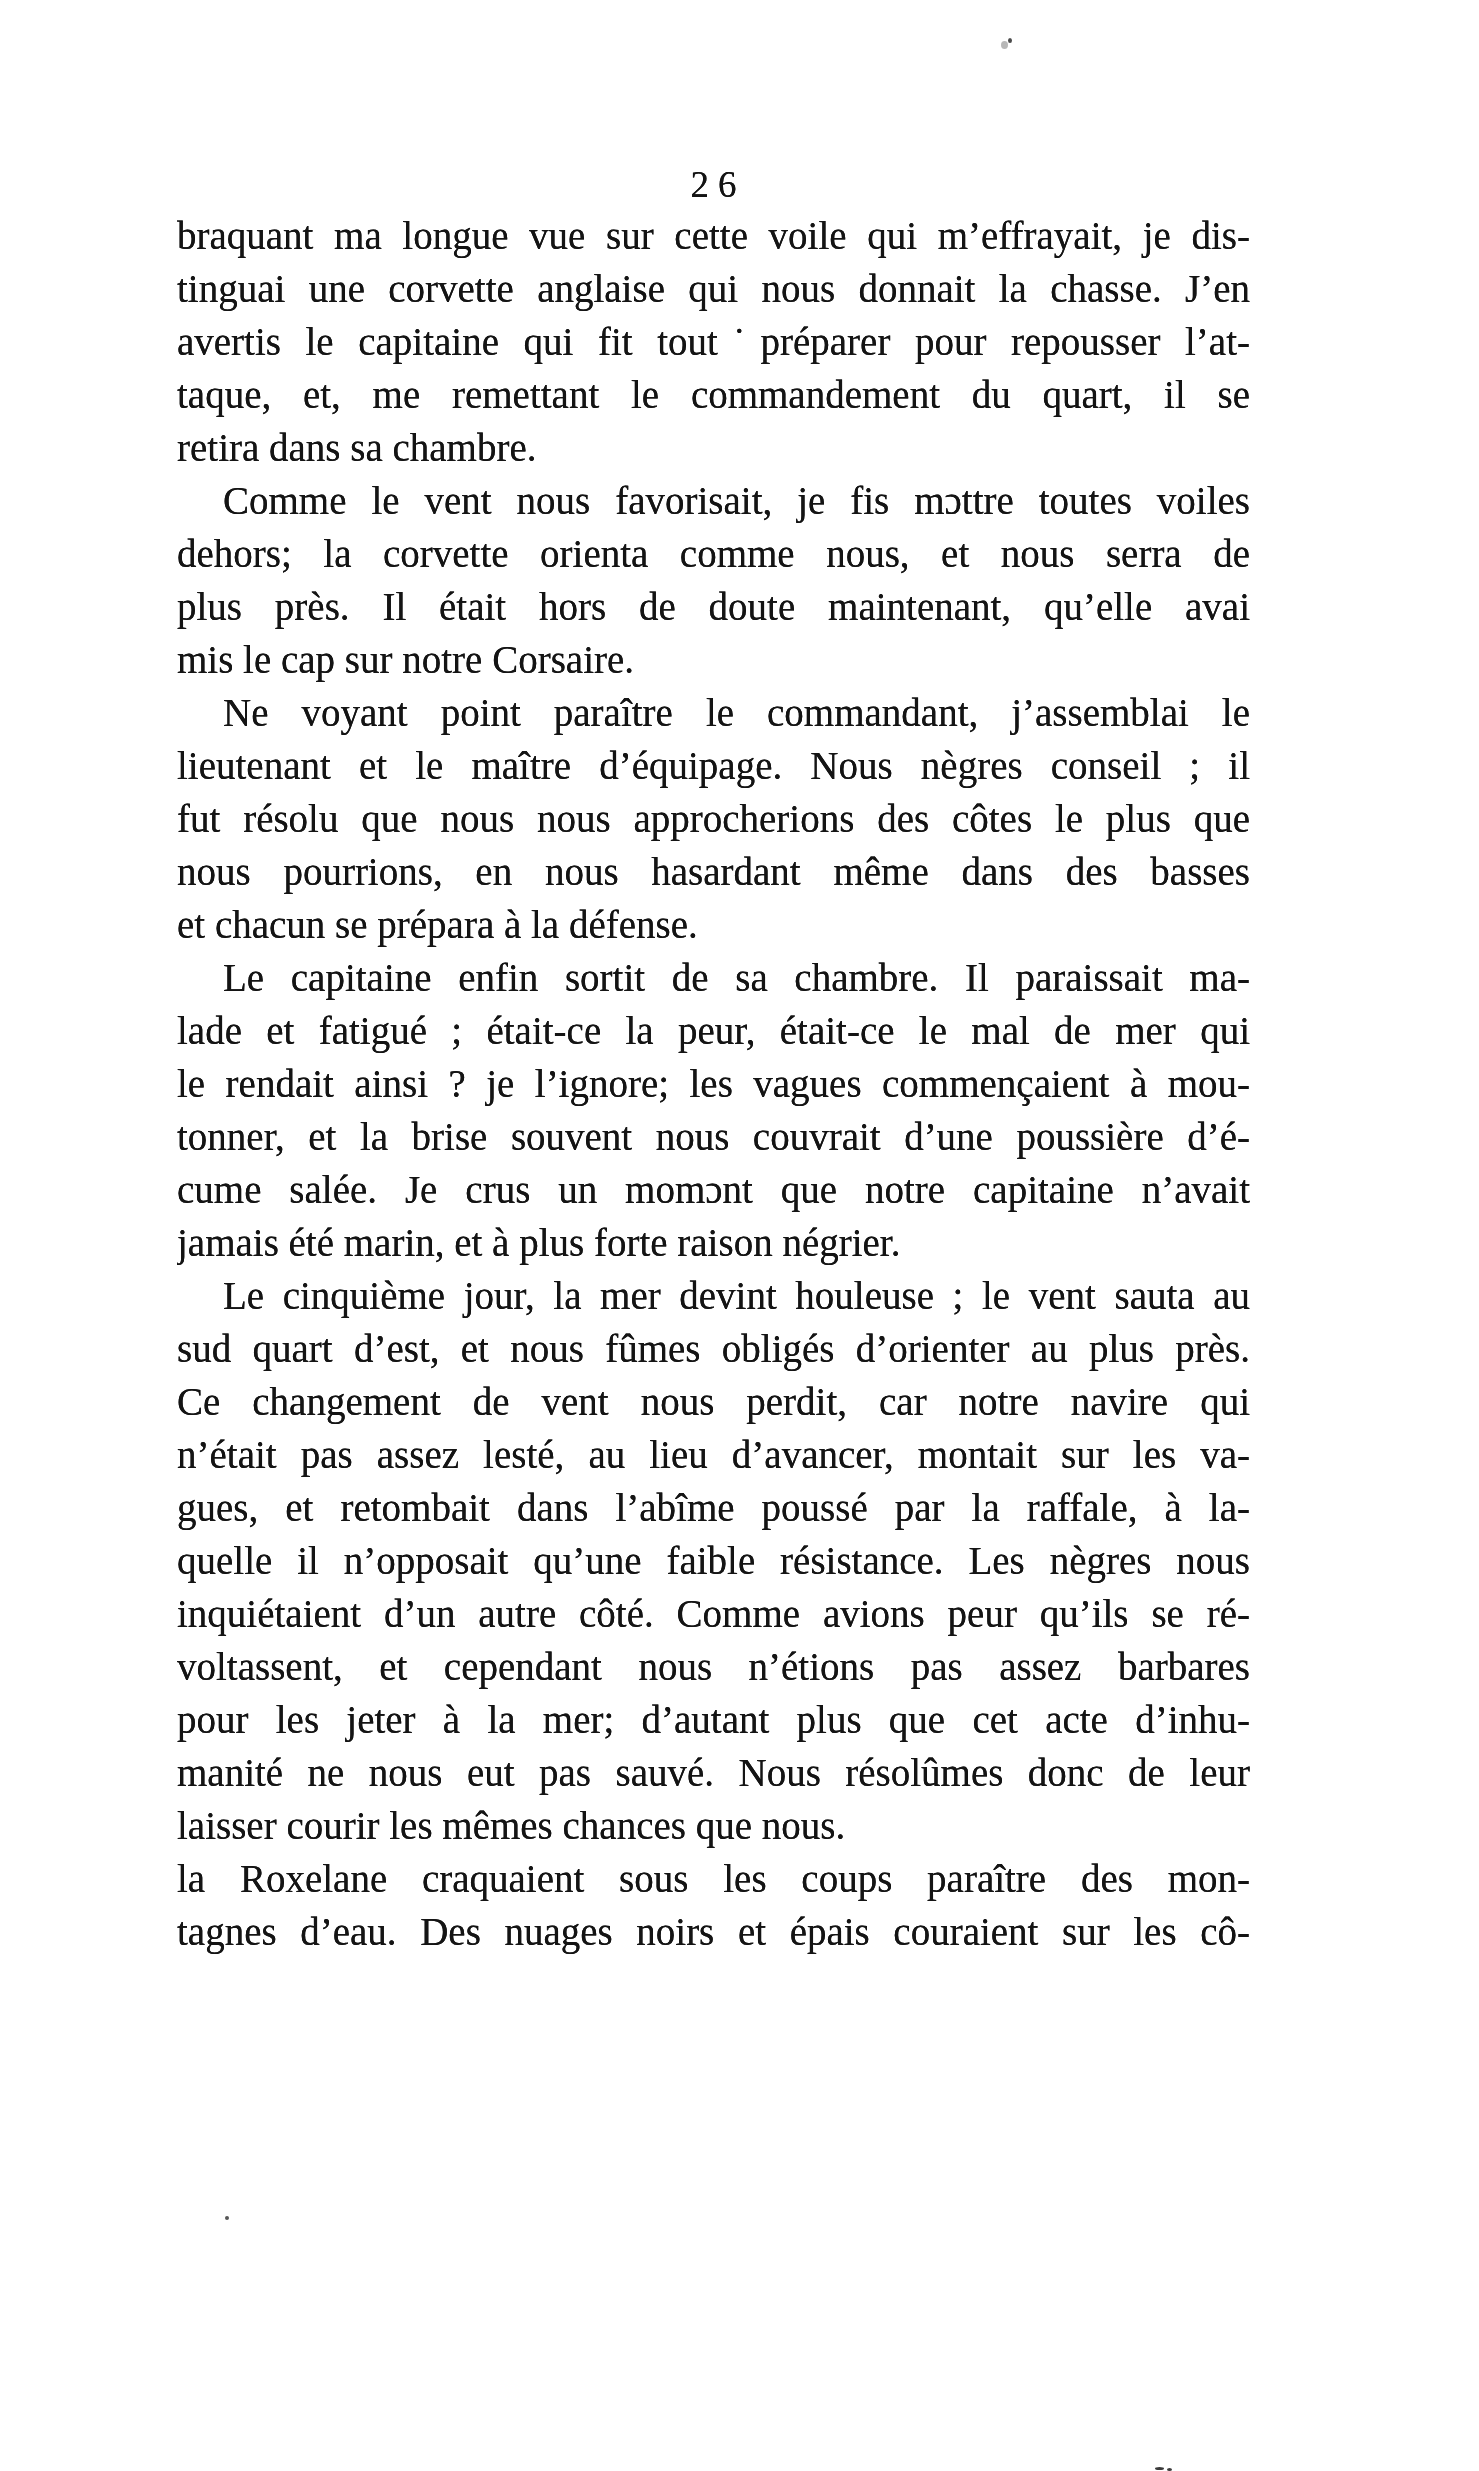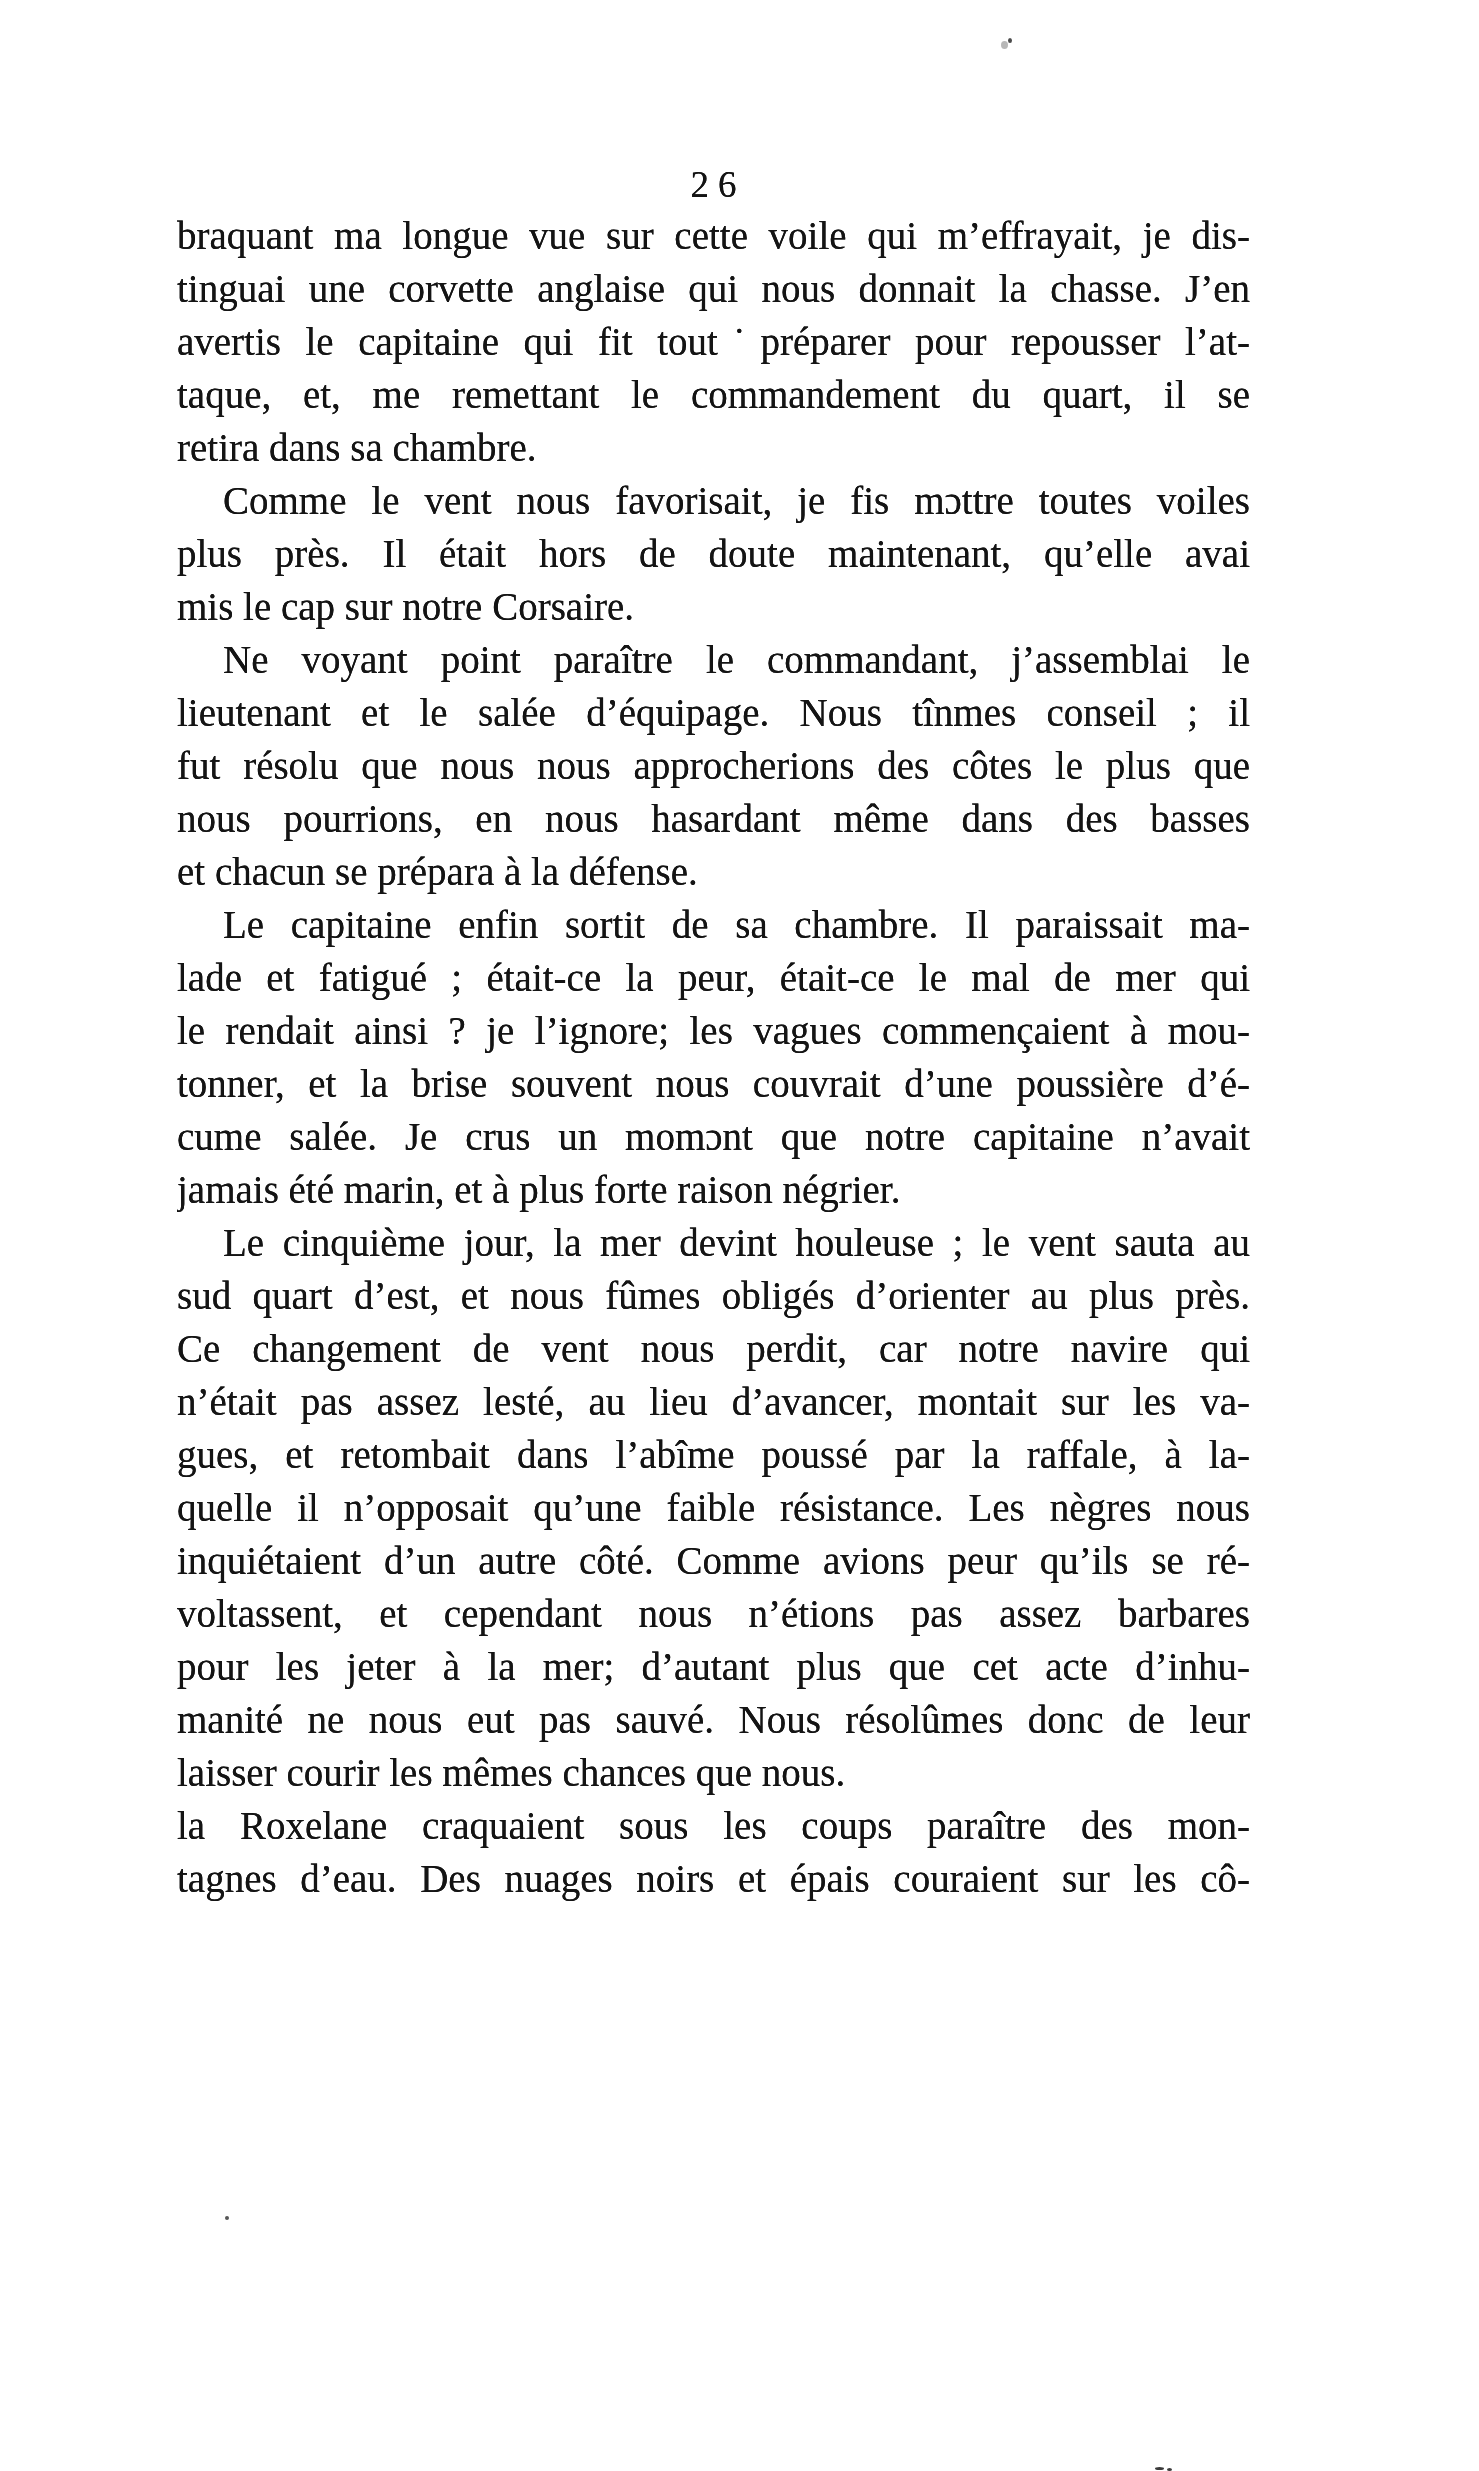--- a/index.html
+++ b/index.html
@@ -48,24 +48,25 @@
 
 <div class="page" style="background: rgb(255, 255, 255); color: rgb(20, 20, 20);">
   <div class="folio">26</div>
   <div class="text-block">
       <div class="line">braquant ma longue vue sur cette voile qui m’effrayait, je dis-</div>
       <div class="line">tinguai une corvette anglaise qui nous donnait la chasse. J’en</div>
       <div class="line">avertis le capitaine qui fit tout˙préparer pour repousser l’at-</div>
       <div class="line">taque, et, me remettant le commandement du quart, il se</div>
       <div class="line last">retira dans sa chambre.</div>
       <div class="line indent">Comme le vent nous favorisait, je fis mɔttre toutes voiles</div>
+      <div class="line">dehors; la corvette orienta comme nous, et nous serra de</div>
       <div class="line">plus près. Il était hors de doute maintenant, qu’elle avai</div>
       <div class="line last">mis le cap sur notre Corsaire.</div>
       <div class="line indent">Ne voyant point paraître le commandant, j’assemblai le</div>
-      <div class="line">lieutenant et le salée d’équipage. Nous tînmes conseil ; il</div>
+      <div class="line">lieutenant et le maître d’équipage. Nous nègres conseil ; il</div>
       <div class="line">fut résolu que nous nous approcherions des côtes le plus que</div>
       <div class="line">nous pourrions, en nous hasardant même dans des basses</div>
       <div class="line last">et chacun se prépara à la défense.</div>
       <div class="line indent">Le capitaine enfin sortit de sa chambre. Il paraissait ma-</div>
       <div class="line">lade et fatigué ; était-ce la peur, était-ce le mal de mer qui</div>
       <div class="line">le rendait ainsi ? je l’ignore; les vagues commençaient à mou-</div>
       <div class="line">tonner, et la brise souvent nous couvrait d’une poussière d’é-</div>
       <div class="line">cume salée. Je crus un momɔnt que notre capitaine n’avait</div>
       <div class="line last">jamais été marin, et à plus forte raison négrier.</div>
       <div class="line indent">Le cinquième jour, la mer devint houleuse ; le vent sauta au</div>

